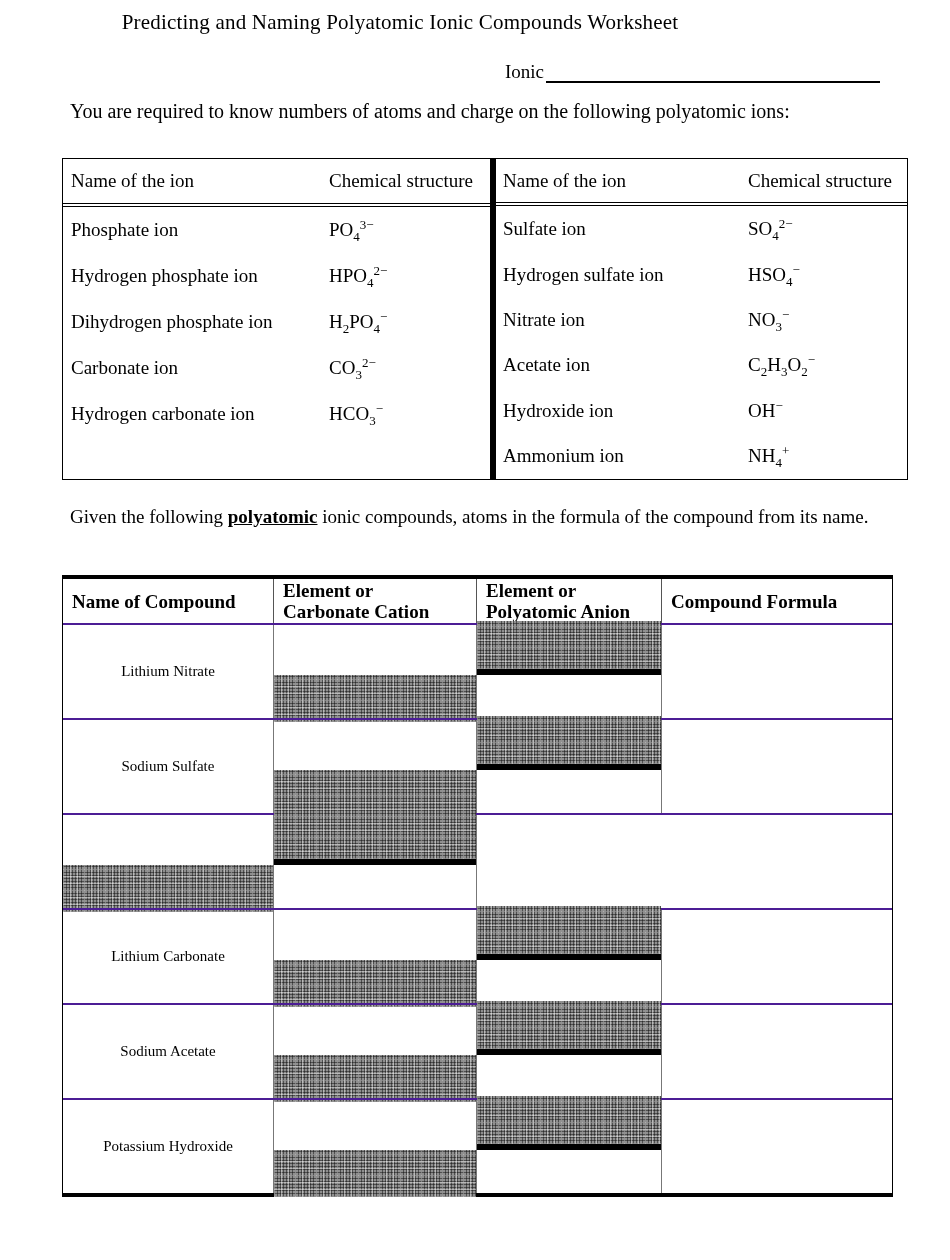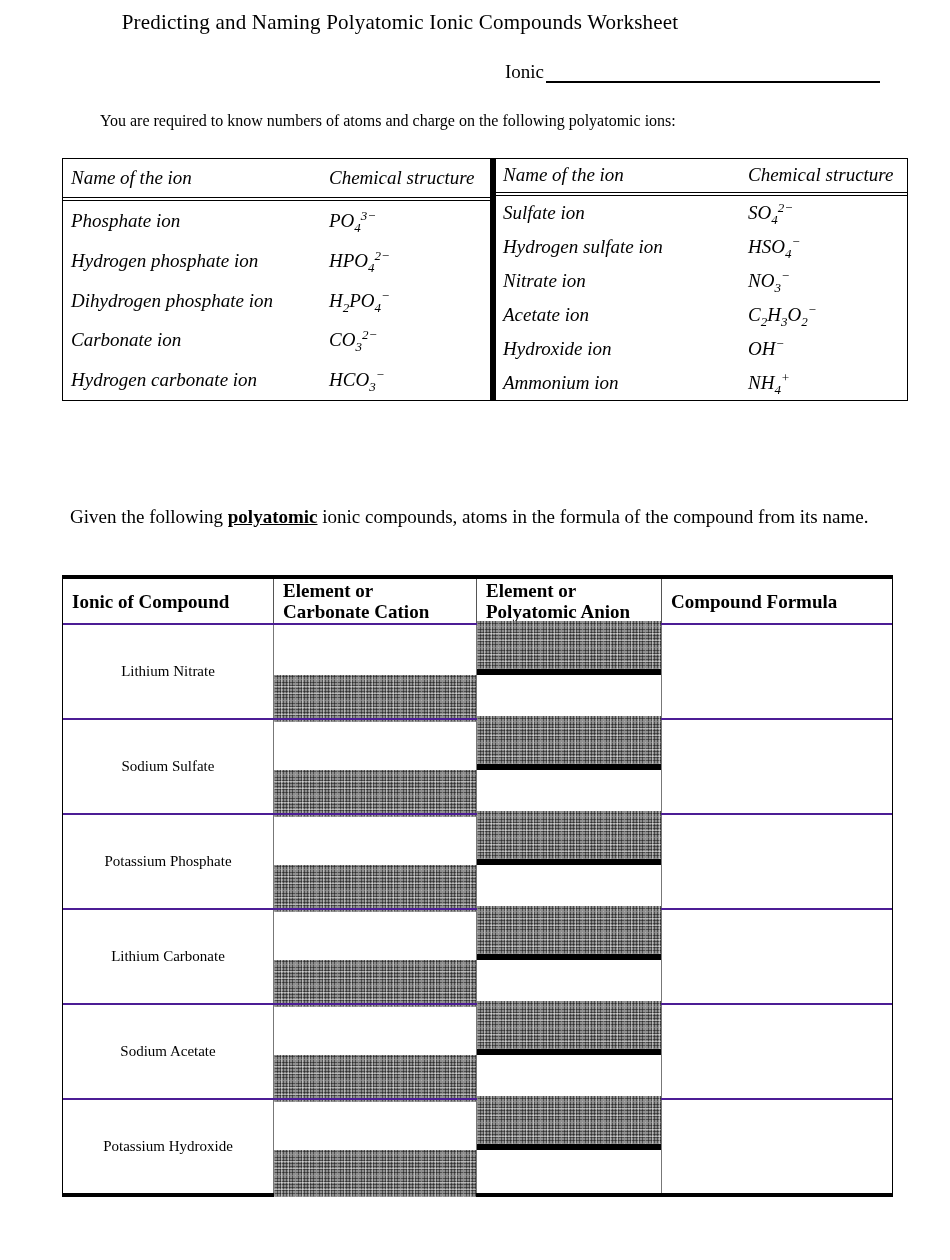--- a/index.html
+++ b/index.html
@@ -9,26 +9,26 @@
   }
   .title{
     position:absolute;top:10px;left:0;width:800px;text-align:center;
     font-size:21px;letter-spacing:.2px;
   }
   .name-block{
     position:absolute;left:505px;top:61px;width:375px;display:flex;align-items:flex-end;
     font-size:19px;
   }
   .name-rule{flex:1;border-bottom:2px solid #000;height:20px;margin-left:2px;}
-  .intro{position:absolute;left:70px;top:112px;width:830px;font-size:16px;margin-left:30px;}
+  .intro{position:absolute;left:70px;top:100px;width:830px;font-size:20px;}
 
   
   .ion-table{
-    position:absolute;left:62px;top:158px;width:846px;height:243px;
-    border:1.5px solid #000;box-sizing:border-box;display:flex;font-style:italic;
+    position:absolute;left:62px;top:158px;width:846px;height:322px;
+    border:1.5px solid #000;box-sizing:border-box;display:flex;
   }
   .ion-half{display:flex;flex-direction:column;box-sizing:border-box;}
   .ion-half.left{width:427px;}
   .ion-half.right{flex:1;}
   .ion-divider{width:6px;background:#000;}
   .ion-head{
     height:44px;border-bottom:4px double #000;display:grid;align-items:center;
     font-size:19px;
   }
   .ion-half.left .ion-head, .ion-half.left .ion-row{grid-template-columns:258px 1fr;padding-left:8px;}
@@ -147,21 +147,21 @@
   </div>
 </div>
 
 <div class="task">
   <span>Given the following </span><b>polyatomic</b><span> ionic compounds, atoms in the formula of the compound from its name.</span>
 </div>
 
 <div class="cmp-table">
   <div class="cmp-head">
     <div>
-      <span>Ionic of Compound</span>
+      <span>Name of Compound</span>
     </div>
     <div>
       <span>Element or</span>
         <span>Carbonate Cation</span>
     </div>
     <div>
       <span>Element or</span>
         <span>Polyatomic Anion</span>
     </div>
     <div>
@@ -189,23 +189,20 @@
     <div class="c-cation">
         <div class="shade cation-box"></div>
       </div>
     <div class="c-anion">
         <div class="shade anion-box"></div>
       </div>
     <div class="c-formula"></div>
   </div>
 
   <div class="cmp-row">
-    <div class="c-name">
-        <span>Potassium Phosphate</span>
-      </div>
     <div class="c-cation">
         <div class="shade cation-box"></div>
       </div>
     <div class="c-anion">
         <div class="shade anion-box"></div>
       </div>
     <div class="c-formula"></div>
   </div>
 
   <div class="cmp-row">

